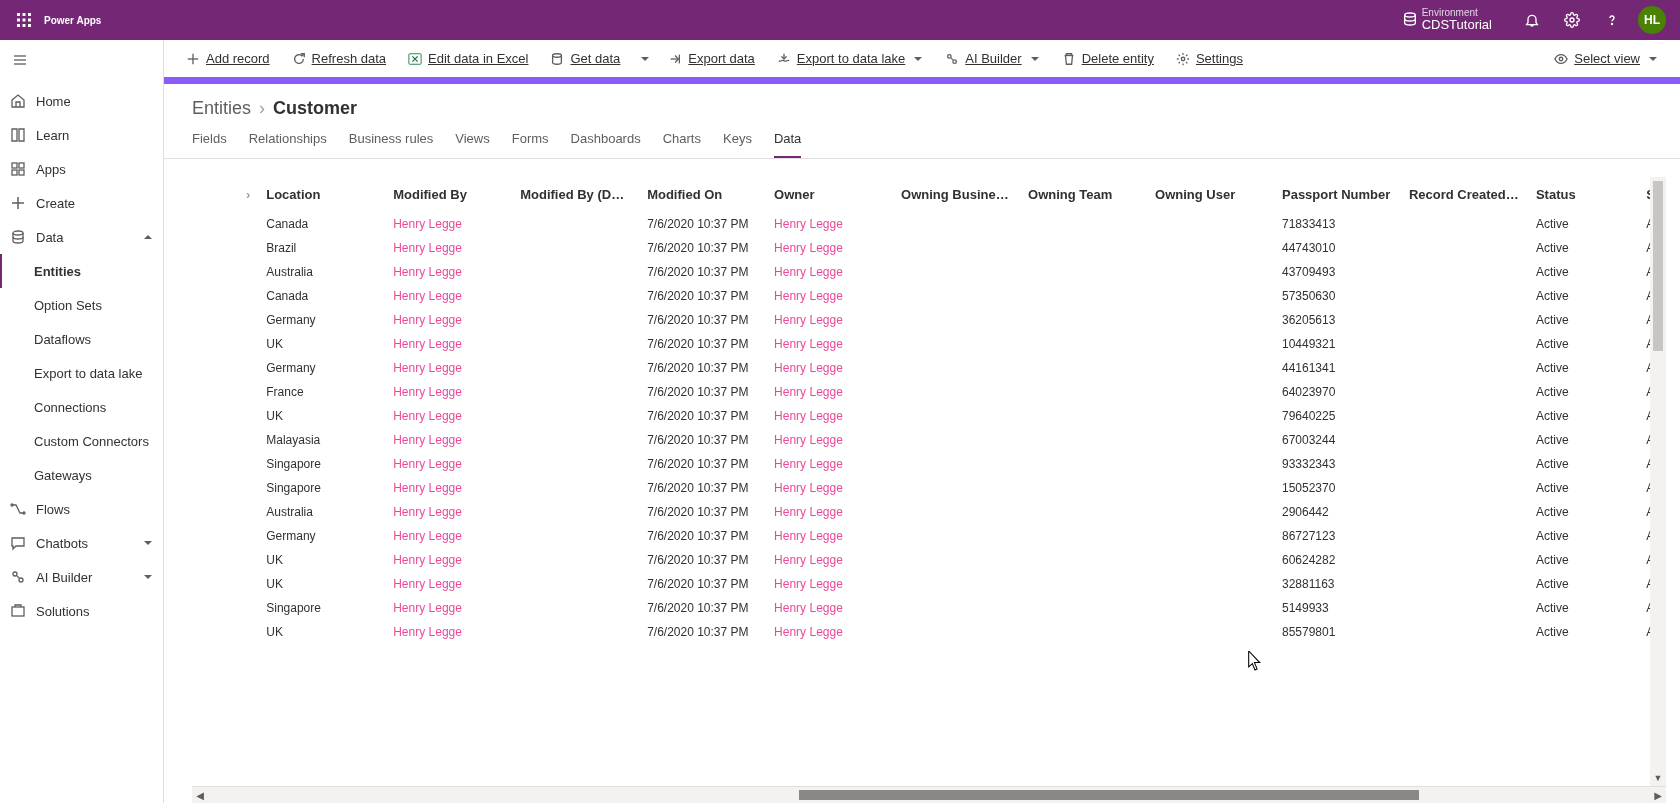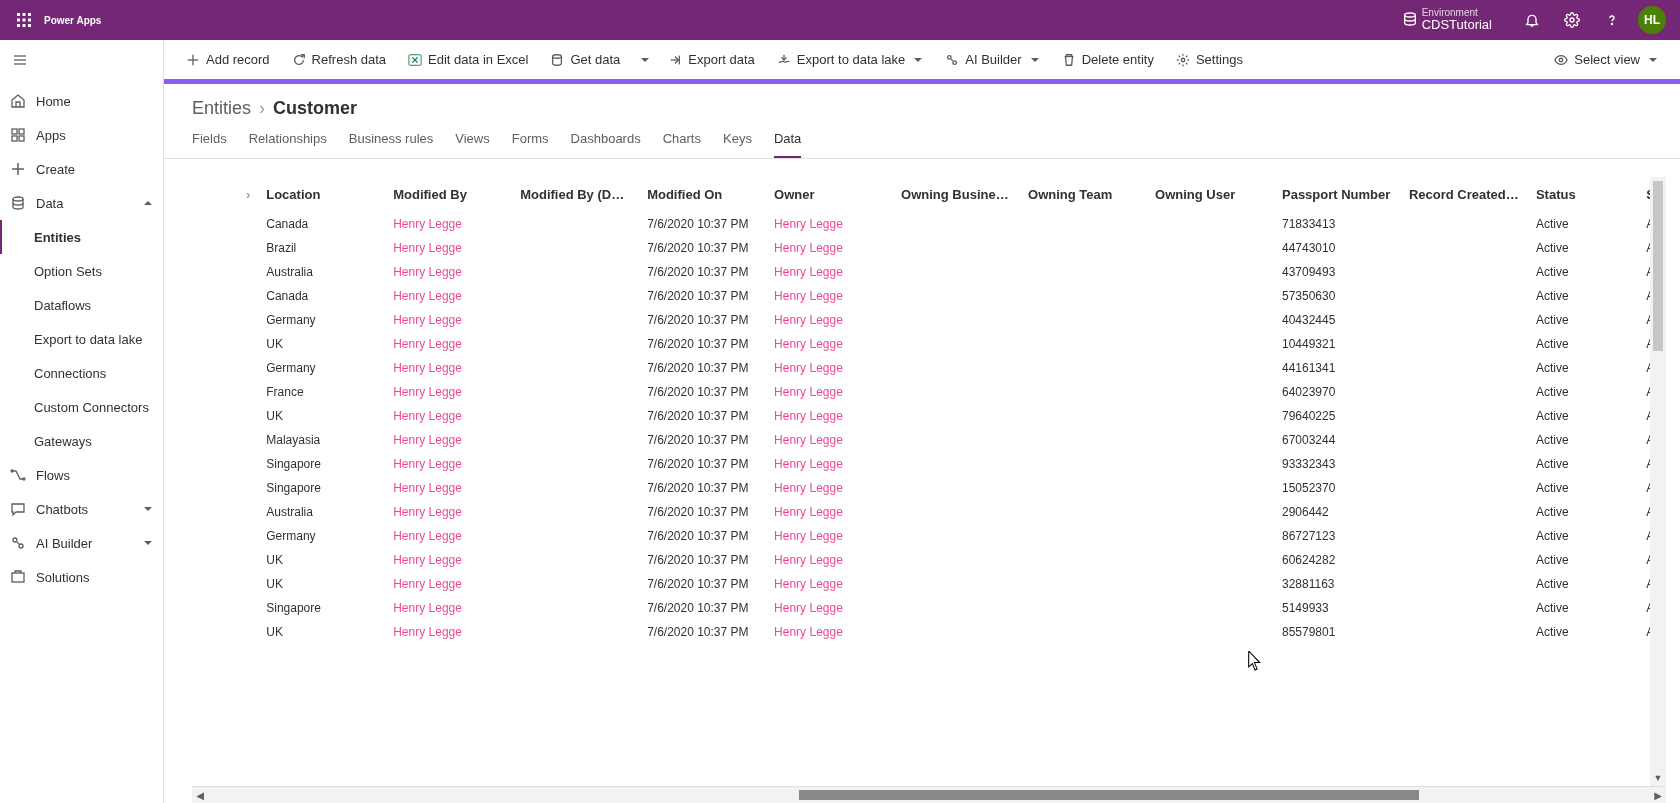--- a/index.html
+++ b/index.html
@@ -25,21 +25,21 @@
   .side-collapse { height: 40px; display:flex; align-items:center; padding:0 12px; cursor:pointer; border-bottom:1px solid transparent;}
   .side-items { flex:1; overflow:auto; padding-top:4px; }
   .side-item { height: 34px; display:flex; align-items:center; padding:0 10px; cursor:pointer; gap:10px; font-size:13px; color:#323130;}
   .side-item .chev { margin-left:auto; }
   .side-sub { height: 34px; display:flex; align-items:center; padding-left:34px; cursor:pointer; font-size:13px;}
   .side-sub.active { font-weight:600; border-left:2px solid #742774; padding-left:32px; }
   .side-icon { width:16px; height:16px; display:inline-flex; align-items:center; justify-content:center; flex:0 0 16px;}
 
   
   .content { flex:1; display:flex; flex-direction:column; overflow:hidden; }
-  .commandbar { height: 44px; border-bottom:5px solid #8b5cf6; display:flex; align-items:center; padding:16px 12px; gap:2px; }
+  .commandbar { height: 44px; border-bottom:7px solid #8b5cf6; display:flex; align-items:center; padding:16px 12px; gap:2px;text-decoration:underline; }
   .cmd { display:flex; align-items:center; gap:6px; padding:6px 10px; cursor:pointer; font-size:13px; color:#323130; border-radius:2px;}
   .cmd svg { flex:0 0 auto; }
   .commandbar .spacer { flex:1; }
   .cmd .caret { margin-left:2px; }
 
   
   .page-head { padding: 14px 28px 0 28px; }
   .breadcrumb { display:flex; align-items:center; gap:8px; font-size:18px; }
   .breadcrumb .crumb-root { color:#605e5c; cursor:pointer; }
   .breadcrumb .crumb-cur { font-weight:600; }
@@ -142,20 +142,28 @@
             <svg width="16" height="16" viewBox="0 0 16 16" fill="none" stroke="#605e5c" stroke-width="1.3">
               <path d="M2 7l6-5 6 5v7H2z"></path>
               <path d="M6 14V9h4v5"></path>
             </svg>
           </span>
           <span>Home</span>
         </div>
         <div class="side-item">
           <span class="side-icon">
             <svg width="16" height="16" viewBox="0 0 16 16" fill="none" stroke="#605e5c" stroke-width="1.3">
+              <path d="M2 2h5v12H2zM9 2h5v12H9z"></path>
+            </svg>
+          </span>
+          <span>Learn</span>
+        </div>
+        <div class="side-item">
+          <span class="side-icon">
+            <svg width="16" height="16" viewBox="0 0 16 16" fill="none" stroke="#605e5c" stroke-width="1.3">
               <rect x="2" y="2" width="5" height="5"></rect>
               <rect x="9" y="2" width="5" height="5"></rect>
               <rect x="2" y="9" width="5" height="5"></rect>
               <rect x="9" y="9" width="5" height="5"></rect>
             </svg>
           </span>
           <span>Apps</span>
         </div>
         <div class="side-item">
           <span class="side-icon">
@@ -447,21 +455,21 @@
               <tr>
                 <td></td>
                 <td>Germany</td>
                 <td class="link">Henry Legge</td>
                 <td></td>
                 <td>7/6/2020 10:37 PM</td>
                 <td class="link">Henry Legge</td>
                 <td></td>
                 <td></td>
                 <td></td>
-                <td>40432445</td>
+                <td>36205613</td>
                 <td></td>
                 <td>Active</td>
                 <td>A</td>
               </tr>
               <tr>
                 <td></td>
                 <td>UK</td>
                 <td class="link">Henry Legge</td>
                 <td></td>
                 <td>7/6/2020 10:37 PM</td>

